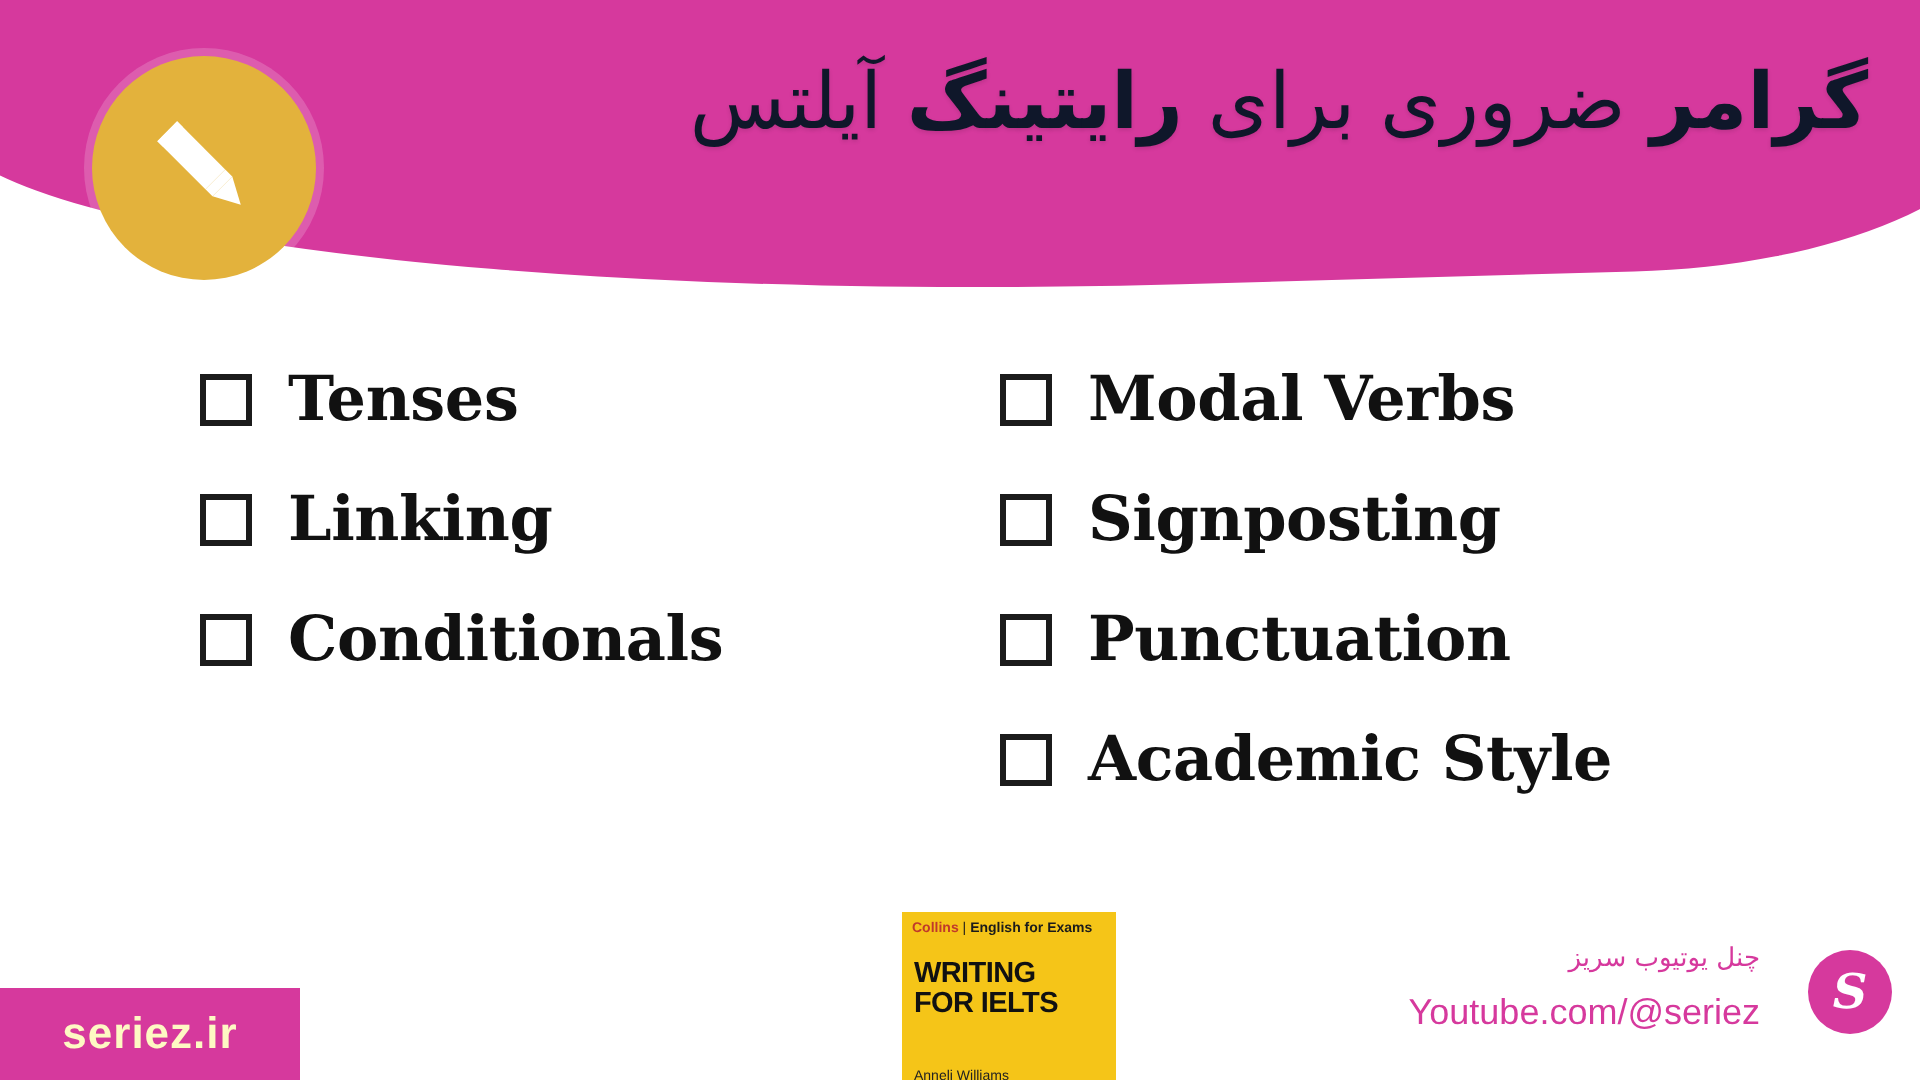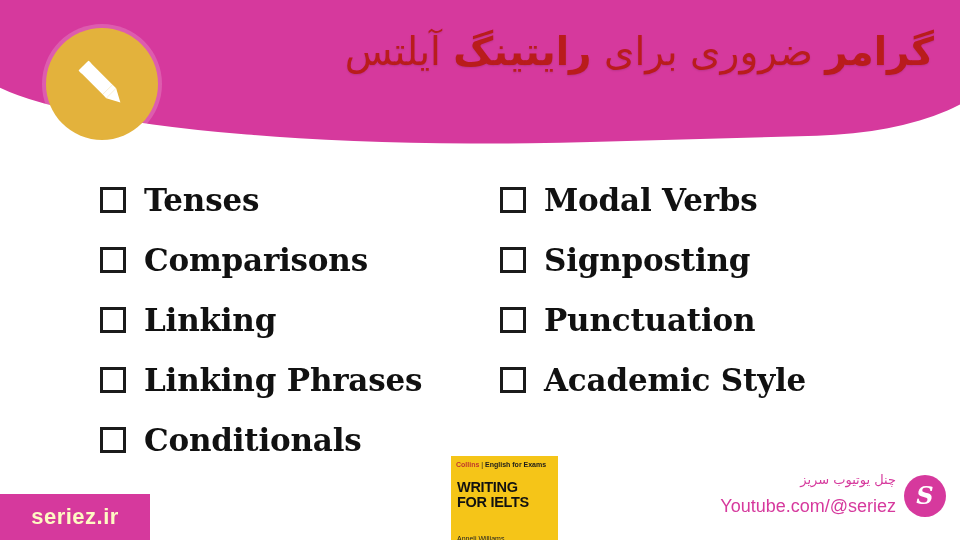--- a/index.html
+++ b/index.html
@@ -40,21 +40,21 @@
     border-bottom-right-radius: 18% 40%;
     transform: rotate(-1.6deg);
   }
   .header-title {
     position: absolute;
     top: 24px;
     right: 26px;
     width: 770px;
     text-align: right;
     direction: rtl;
-    color: #b91c1c;
+    color: #0f172a;
     font-family: "DejaVu Sans", sans-serif;
     font-size: 39px;
     font-weight: bold;
     line-height: 1.45;
     text-shadow: 0 1px 2px rgba(0,0,0,0.12);
   }
   .header-title .plain { font-weight: normal; }
 
   
   .pencil-badge {
@@ -158,21 +158,21 @@
     display: flex;
     align-items: center;
     justify-content: center;
   }
   .footer-right {
     position: absolute;
     right: 14px;
     bottom: 18px;
     display: flex;
     align-items: center;
-    gap: 8px;
+    gap: 24px;
   }
   .footer-text {
     text-align: right;
     direction: rtl;
     color: #d6399d;
     font-family: "DejaVu Sans", sans-serif;
     font-size: 13px;
     line-height: 1.7;
   }
   .footer-text .url {
@@ -225,29 +225,21 @@
 
   <div class="checklist">
 
     <div class="col">
       <div class="item">
         <span class="checkbox"></span>
         <span class="item-label">Tenses</span>
       </div>
       <div class="item">
         <span class="checkbox"></span>
-        <span class="item-label">Comparisons</span>
-      </div>
-      <div class="item">
-        <span class="checkbox"></span>
         <span class="item-label">Linking</span>
-      </div>
-      <div class="item">
-        <span class="checkbox"></span>
-        <span class="item-label">Linking Phrases</span>
       </div>
       <div class="item">
         <span class="checkbox"></span>
         <span class="item-label">Conditionals</span>
       </div>
     </div>
 
     <div class="col">
       <div class="item">
         <span class="checkbox"></span>

